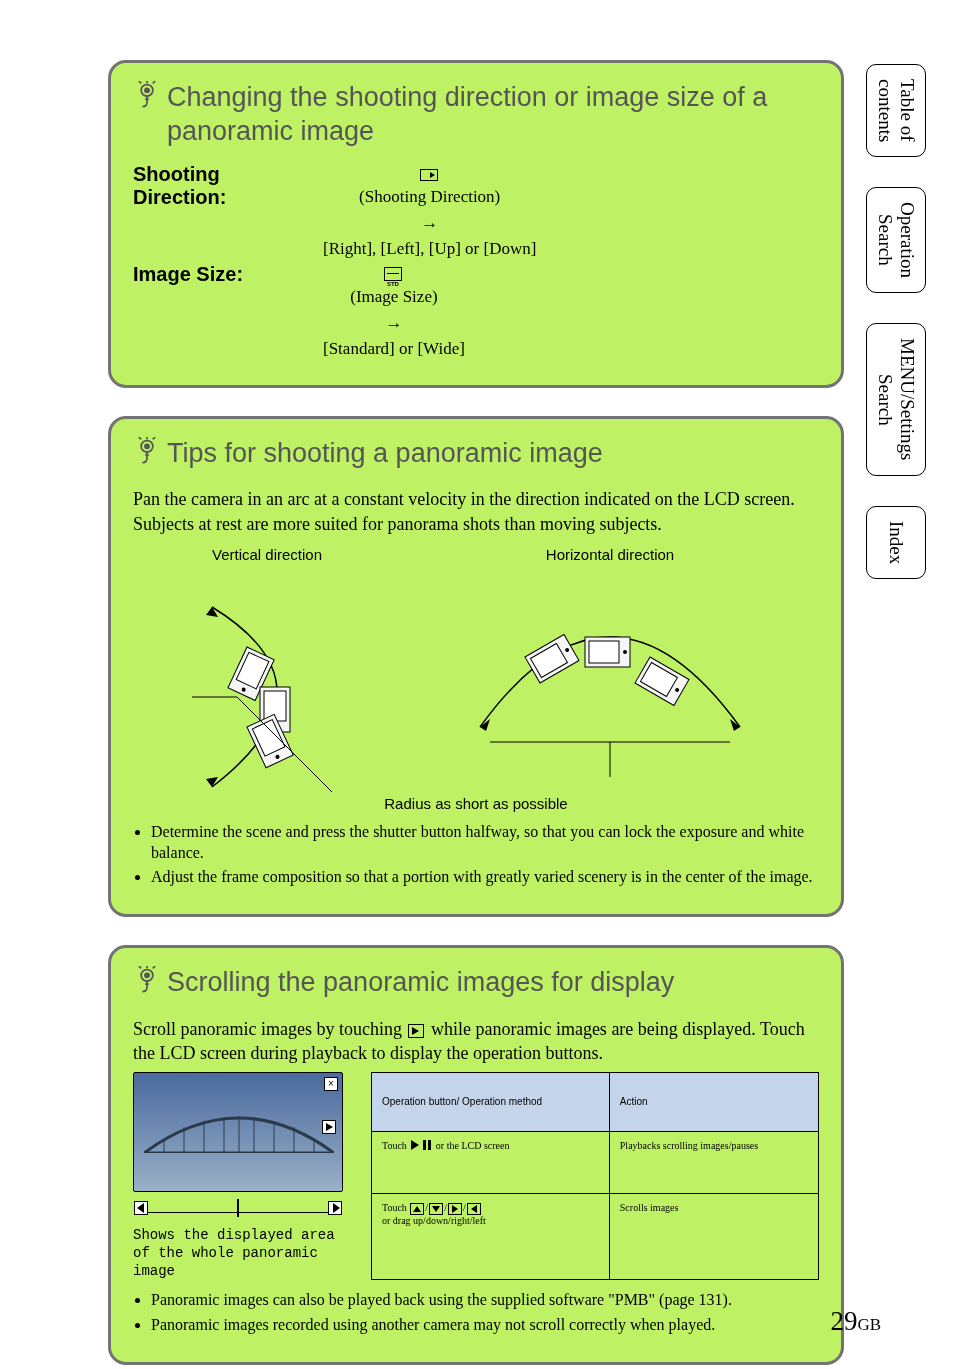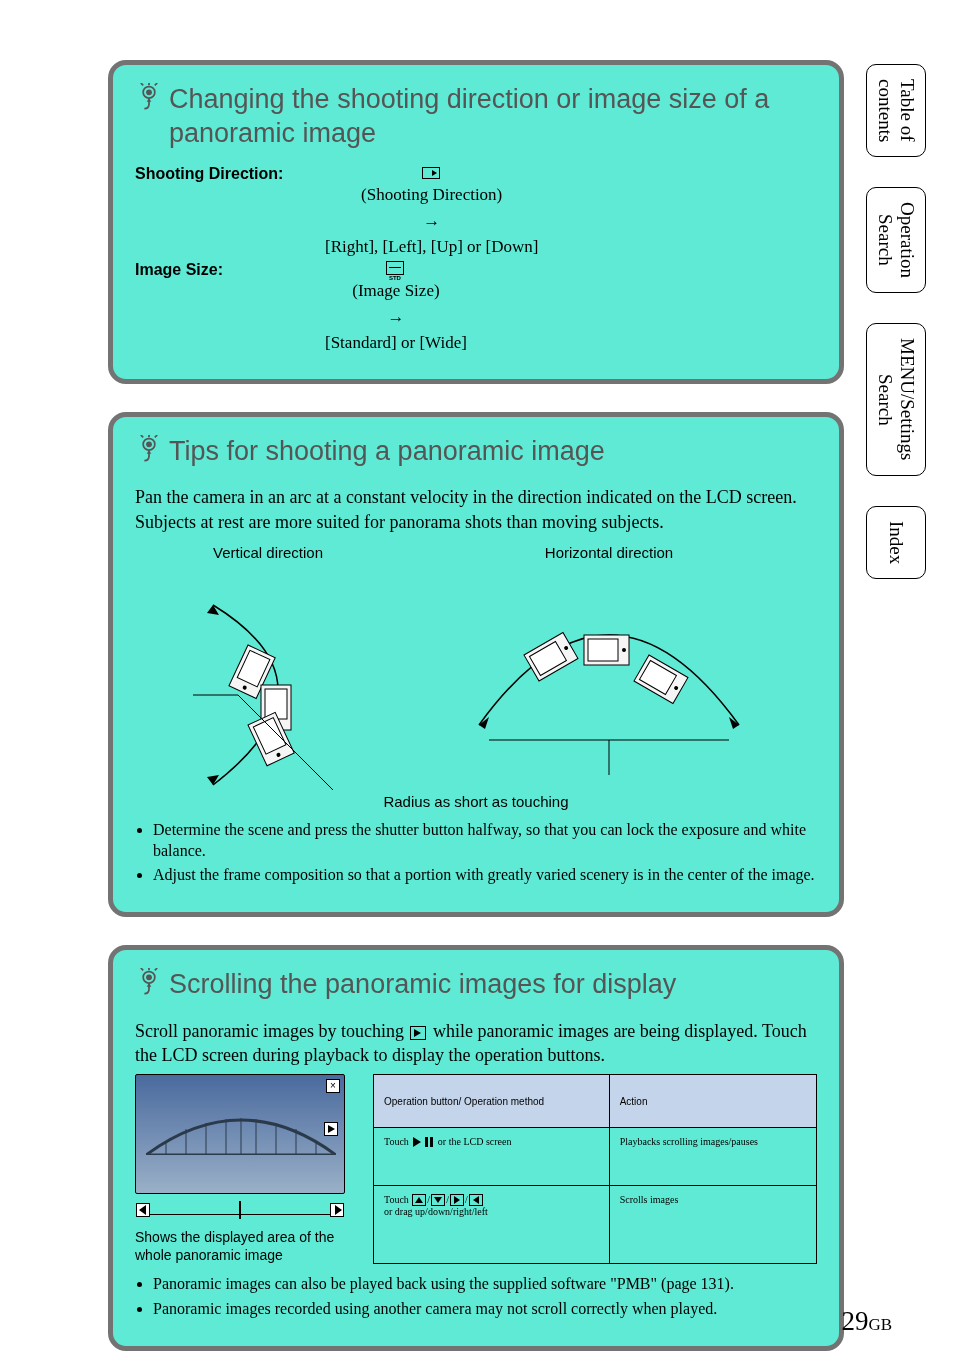--- a/index.html
+++ b/index.html
@@ -8,43 +8,43 @@
     height: 1369px;
     background: #fff;
     font-family: "Times New Roman", serif;
     position: relative;
     color: #000;
   }
   .page { width: 954px; height: 1369px; position: relative; }
   .content { padding: 60px 110px 0 108px; }
 
   .card {
-    background: #5eead4;
-    border: 5px solid #737373;
+    background: #bef264;
+    border: 3px solid #737373;
     border-radius: 18px;
     padding: 18px 22px 22px 22px;
     margin-bottom: 28px;
   }
 
   .card-title {
     font-family: Arial, Helvetica, sans-serif;
     font-size: 27px;
     font-weight: 400;
     color: #555;
     margin-bottom: 14px;
     display: flex;
     align-items: flex-start;
     gap: 6px;
     line-height: 1.25;
   }
   .hint-icon { display: inline-block; width: 28px; flex: 0 0 28px; }
   .card-title .title-text { flex: 1; }
 
   .def-row { display: flex; margin-bottom: 4px; align-items: baseline; gap: 10px; }
-  .def-label { font-family: Arial, Helvetica, sans-serif; font-weight: bold; font-size: 16px; width: 180px; flex: 0 0 180px; }
+  .def-label { font-family: Arial, Helvetica, sans-serif; font-weight: bold; font-size: 20px; width: 180px; flex: 0 0 180px; }
   .def-val { font-size: 17px; display: flex; align-items: center; gap: 6px; flex-direction: column; }
 
   .body-text { font-size: 18px; line-height: 1.35; }
 
   .diagram { display: flex; justify-content: space-around; margin: 10px 0 6px 0; }
   .diagram-col { display: flex; flex-direction: column; align-items: center; gap: 20px; }
   .dia-label { font-family: Arial, Helvetica, sans-serif; font-size: 15px; margin-bottom: 4px; }
   .radius-label { font-family: Arial, Helvetica, sans-serif; font-size: 15px; text-align: center; margin-top: -8px; }
 
   ul.bullets { list-style: disc; margin: 10px 0 0 18px; font-size: 16px; line-height: 1.3; }
@@ -60,21 +60,21 @@
   .thumb .close { position:absolute; right:4px; top:4px; width:14px; height:14px; background:#fff; border:1px solid #000; font-size:10px; line-height:12px; text-align:center; font-family:Arial; }
   .thumb .play { position:absolute; right:6px; top:40%; width:14px; height:14px; background:#fff; border:1px solid #000; }
   .thumb .play::after { content:""; position:absolute; left:3px; top:2px; width:0; height:0; border-left:7px solid #000; border-top:4px solid transparent; border-bottom:4px solid transparent; }
   .indicator-line { position:absolute; left:0; right:0; bottom:-22px; border-top:1px solid #000; }
   .ind-box { position:absolute; bottom:-24px; width:14px; height:14px; background:#fff; border:1px solid #000; }
   .ind-box.l { left:0; }
   .ind-box.r { right:0; }
   .ind-box .tri-l { width:0;height:0;border-right:7px solid #000;border-top:5px solid transparent;border-bottom:5px solid transparent;margin:1px 0 0 2px;}
   .ind-box .tri-r { width:0;height:0;border-left:7px solid #000;border-top:5px solid transparent;border-bottom:5px solid transparent;margin:1px 0 0 4px;}
   .ind-center { position:absolute; bottom:-26px; left:50%; width:2px; height:18px; background:#000; transform:translateX(-50%); }
-  .thumb-caption { font-family: Liberation Sans, sans-serif; font-size:14px; line-height:1.3; margin-top:34px; }
+  .thumb-caption { font-family: Liberation Mono, monospace; font-size:14px; line-height:1.3; margin-top:34px; }
 
   table.op-table { border-collapse: collapse; width: 100%; border: 1px solid #000; font-size: 10px; }
   table.op-table th { background:#c4d4ea; font-family: Arial, Helvetica, sans-serif; font-weight:normal; text-align:left; padding:8px 10px; border:1px solid #000; }
   table.op-table td { padding:8px 10px; border:1px solid #000; vertical-align: top; }
 
   .small-icon { display:inline-block; width:14px; height:12px; border:1px solid #000; vertical-align:middle; margin:0 1px; position:relative; }
   .small-icon.up::after { content:""; position:absolute; left:2px; top:2px; width:0;height:0; border-bottom:6px solid #000; border-left:4px solid transparent; border-right:4px solid transparent; }
   .small-icon.down::after { content:""; position:absolute; left:2px; top:2px; width:0;height:0; border-top:6px solid #000; border-left:4px solid transparent; border-right:4px solid transparent; }
   .small-icon.right::after { content:""; position:absolute; left:3px; top:1px; width:0;height:0; border-left:6px solid #000; border-top:4px solid transparent; border-bottom:4px solid transparent; }
   .small-icon.left::after { content:""; position:absolute; left:3px; top:1px; width:0;height:0; border-right:6px solid #000; border-top:4px solid transparent; border-bottom:4px solid transparent; }
@@ -96,21 +96,21 @@
   
   .side-tabs { position:absolute; right:28px; top:64px; width:60px; display:flex; flex-direction:column; gap:30px; }
   .tab {
     border:1.5px solid #000; border-radius:10px; padding:14px 0;
     writing-mode: vertical-rl; text-orientation: mixed;
     font-family: "Times New Roman", serif; font-size:19px; text-align:center;
     background:#fff; display:flex; justify-content:center; align-items:center;
     white-space:nowrap;
   }
 
-  .page-num { position:absolute; right:62px; bottom:32px; font-family:"Times New Roman"; font-size:27px; }
+  .page-num { position:absolute; right:73px; bottom:32px; font-family:"Times New Roman"; font-size:27px; }
   .page-num .gb { font-size:17px; }
 
   .arrow-r { display:inline-block; vertical-align:middle; font-size:17px; }
 </style>
 </head>
 <body>
 <div class="page">
 
 <div class="content">
 
@@ -213,21 +213,21 @@
                 <rect x="0" y="0" width="45" height="30" fill="#f5f5f5" stroke="#000"></rect>
                 <rect x="4" y="4" width="30" height="22" fill="#fff" stroke="#000"></rect>
                 <circle cx="40" cy="15" r="2" fill="#000"></circle>
               </g>
           <line x1="40" y1="155" x2="160" y2="155" stroke="#000"></line>
           <line x1="280" y1="155" x2="160" y2="155" stroke="#000"></line>
           <line x1="160" y1="155" x2="160" y2="190" stroke="#000"></line>
         </svg>
       </div>
     </div>
-    <div class="radius-label">Radius as short as touching</div>
+    <div class="radius-label">Radius as short as possible</div>
     <ul class="bullets">
       <li>Determine the scene and press the shutter button halfway, so that you can lock the exposure and white balance.</li>
       <li>Adjust the frame composition so that a portion with greatly varied scenery is in the center of the image.</li>
     </ul>
   </div>
 
   <div class="card">
     <div class="card-title">
       <span class="hint-icon">
         <svg viewBox="0 0 24 24" width="28" height="28">

